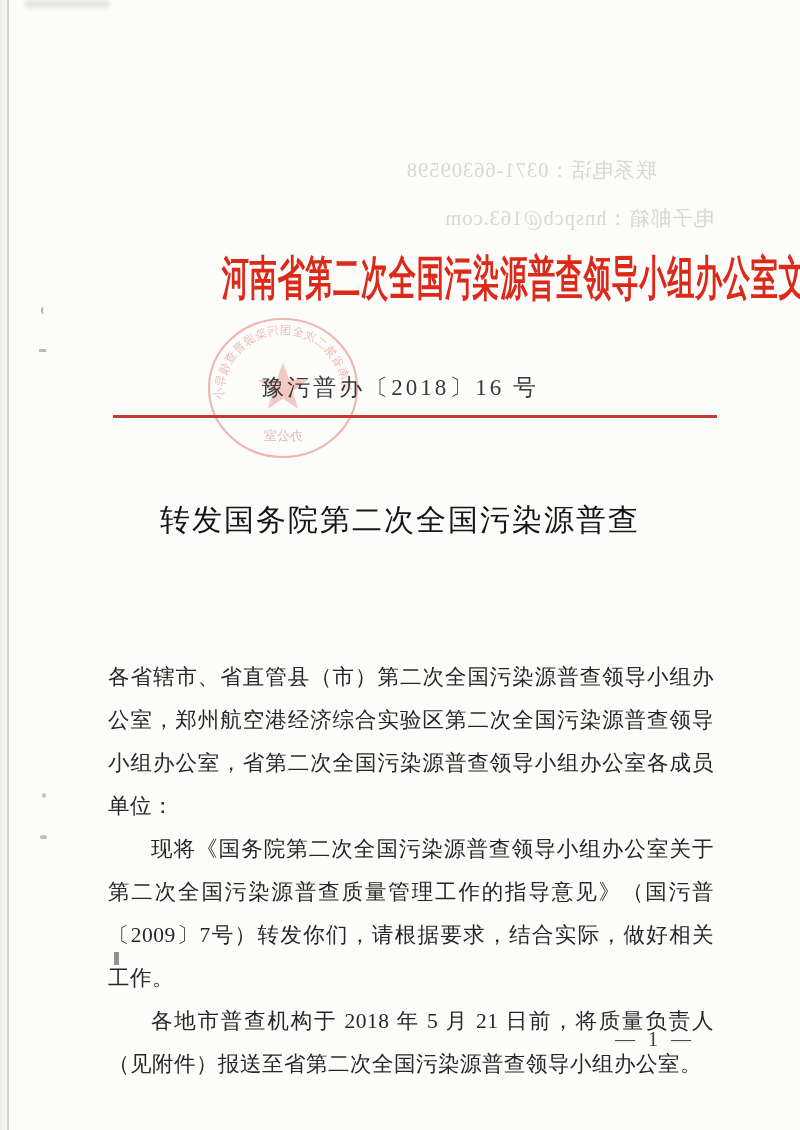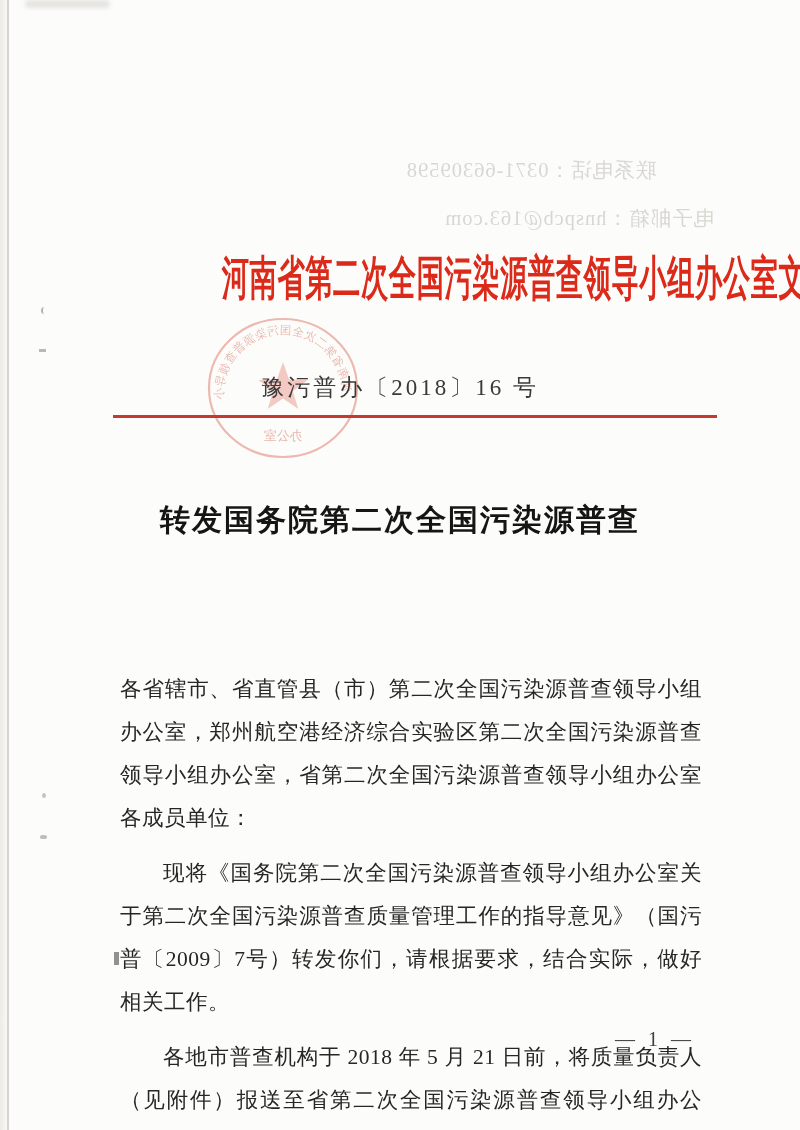--- a/index.html
+++ b/index.html
@@ -45,30 +45,30 @@
   .doc-no{
     position:absolute;left:0;top:372px;width:100%;
     text-align:center;color:#3a3a3a;
     font-size:23px;letter-spacing:3px;
   }
   .red-rule{position:absolute;left:113px;top:415px;width:604px;height:3px;background:#c53a30;}
   
   .doc-title{
     position:absolute;left:0;top:496px;width:100%;
     text-align:center;color:#151515;
-    font-size:30px;font-weight:bold;line-height:47px;letter-spacing:2px;
+    font-size:30px;font-weight:normal;line-height:47px;letter-spacing:2px;
   }
   
   .body{
     position:absolute;left:108px;top:656px;width:606px;
     color:#262626;
     font-size:21.5px;line-height:43px;letter-spacing:.5px;
     text-align:justify;text-justify:inter-ideograph;
   }
-  .body p{margin:12px;}
+  .body p{margin:0;}
   .body p.indent{text-indent:2em;}
   
   .page-no{
     position:absolute;left:585px;top:1028px;width:140px;
     text-align:center;color:#3f3f3f;
     font-size:20px;letter-spacing:4px;white-space:nowrap;
   }
 </style>
 </head>
 <body>

